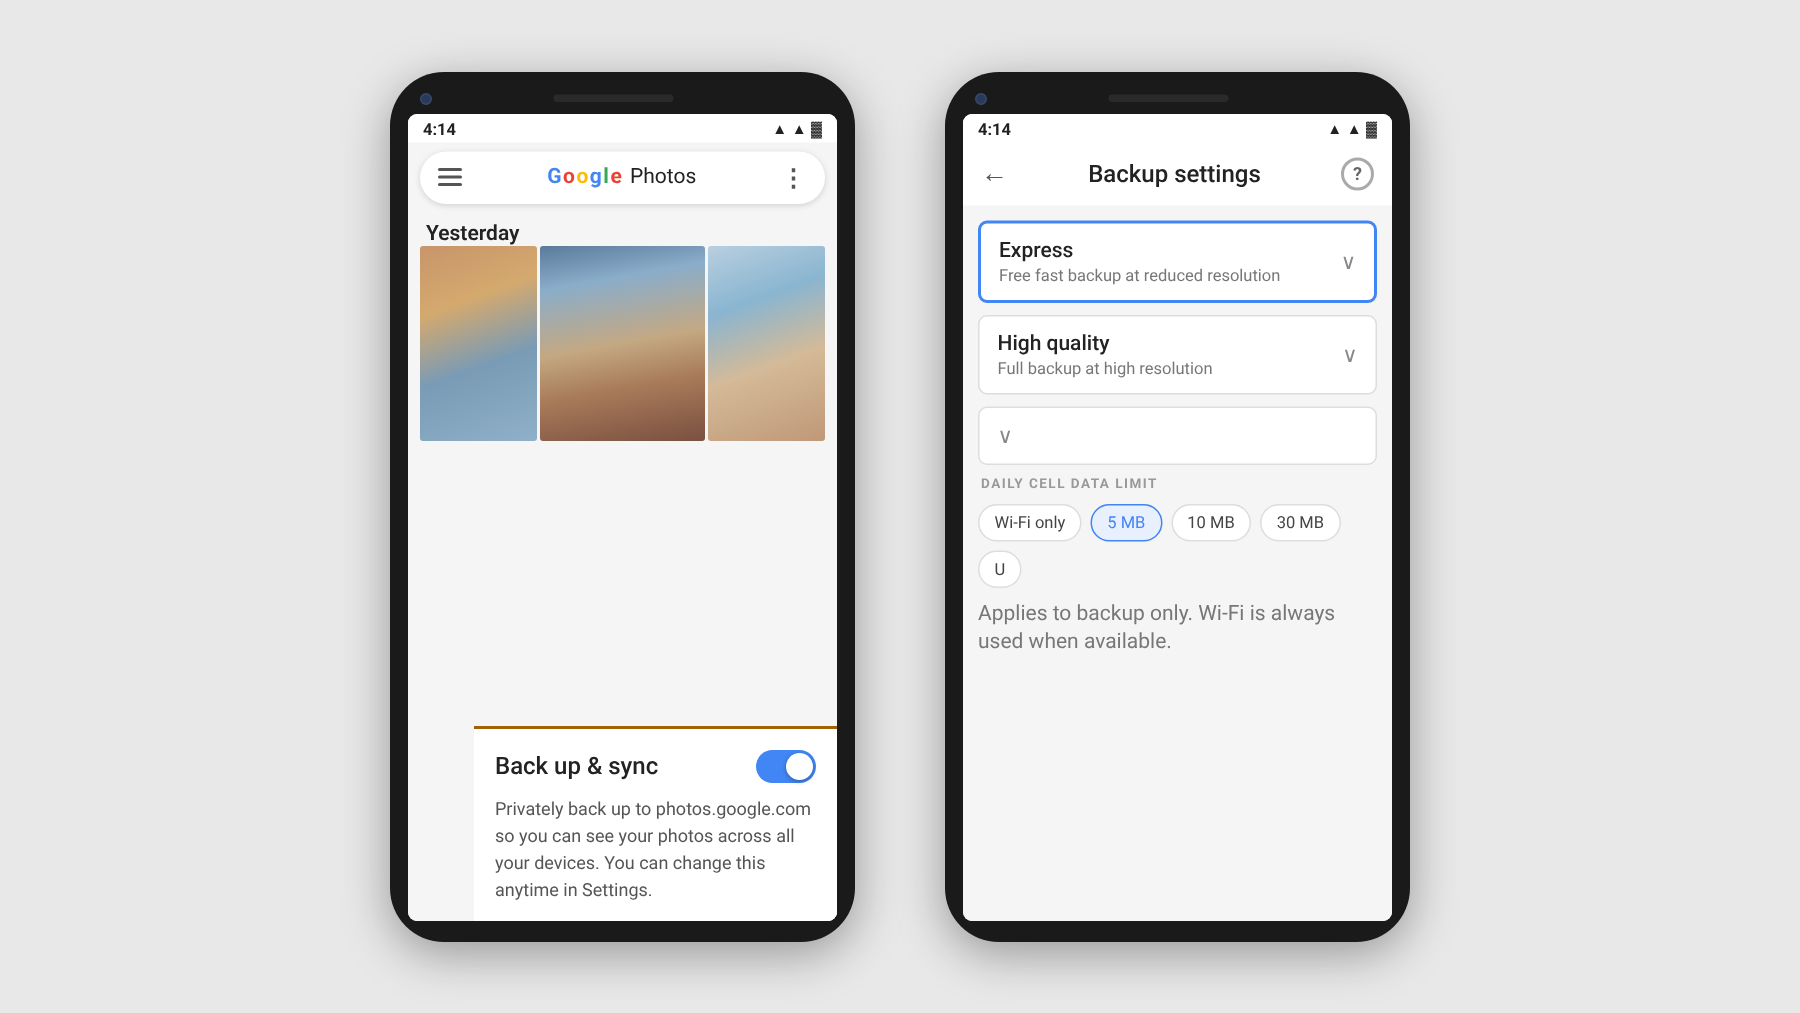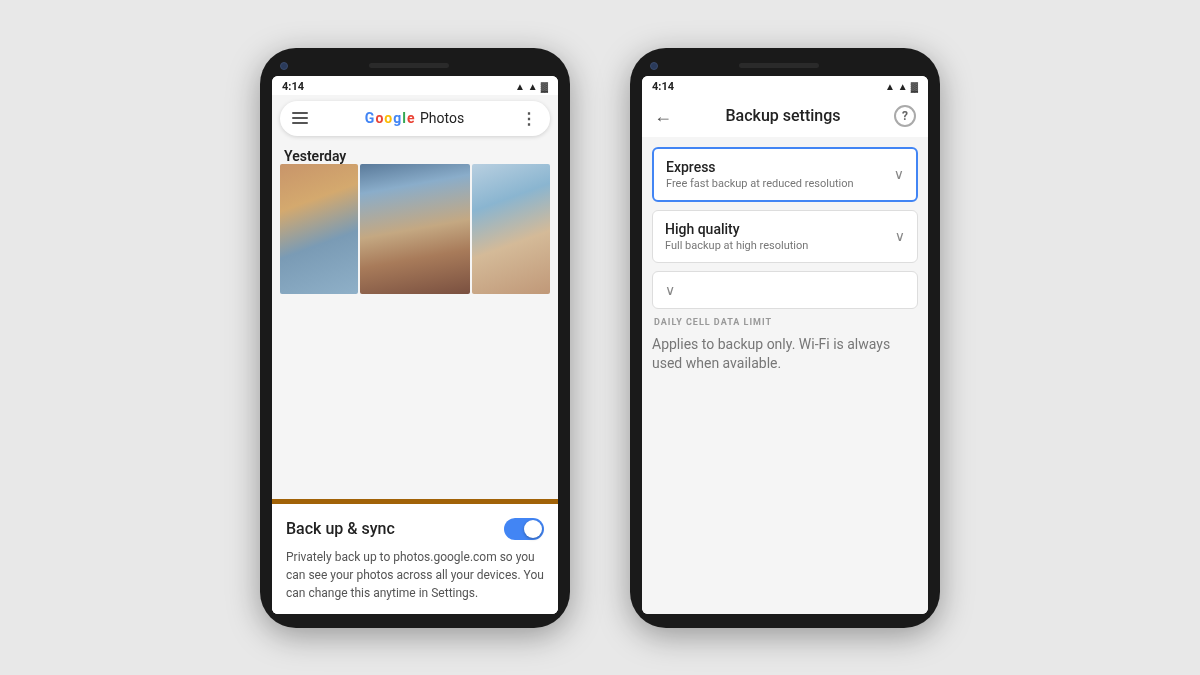--- a/index.html
+++ b/index.html
@@ -180,22 +180,23 @@
       background: linear-gradient(170deg, #5a7a9a 0%, #8aadca 20%, #c4a882 50%, #a87b5a 70%, #7a5040 100%);
     }
     .photo-beach {
       background: linear-gradient(160deg, #b8cfe0 0%, #8ab5d0 30%, #d4ba98 60%, #c09878 100%);
     }
 
     
     .backup-card {
       background: #fff;
       padding: 14px 14px 12px;
-      border-top: 5px solid #a16207;
+      border-top: 2px solid #a16207;
       margin-top: auto;
+      margin-left: 44px;
     }
 
     .backup-header {
       display: flex;
       align-items: center;
       justify-content: space-between;
       margin-bottom: 8px;
     }
 
     .backup-title {
@@ -452,18 +453,25 @@
           </div>
           <span class="chevron-down">∨</span>
         </div>
 
         <div class="quality-option">
           <span class="chevron-down">∨</span>
         </div>
 
         <div class="data-limit-section">
           <div class="data-limit-label">DAILY CELL DATA LIMIT</div>
+          <div class="data-limit-chips">
+            <div class="chip">Wi-Fi only</div>
+            <div class="chip active">5 MB</div>
+            <div class="chip">10 MB</div>
+            <div class="chip">30 MB</div>
+            <div class="chip">U</div>
+          </div>
           <p class="data-limit-note">Applies to backup only. Wi-Fi is always used when available.</p>
         </div>
       </div>
     </div>
   </div>
 </div>
 
 </body></html>

